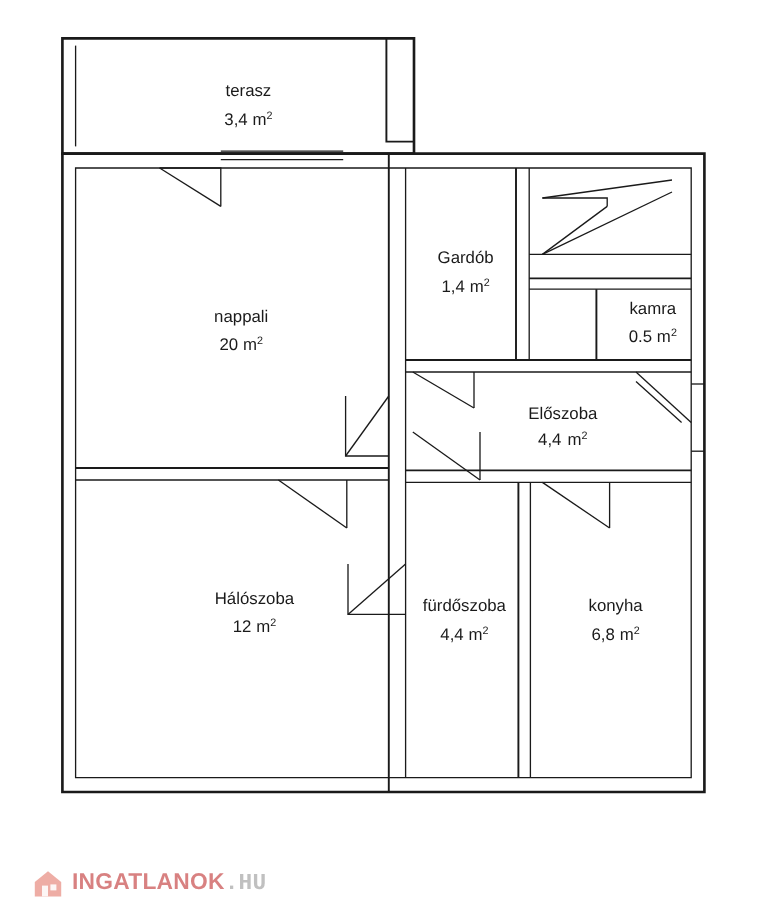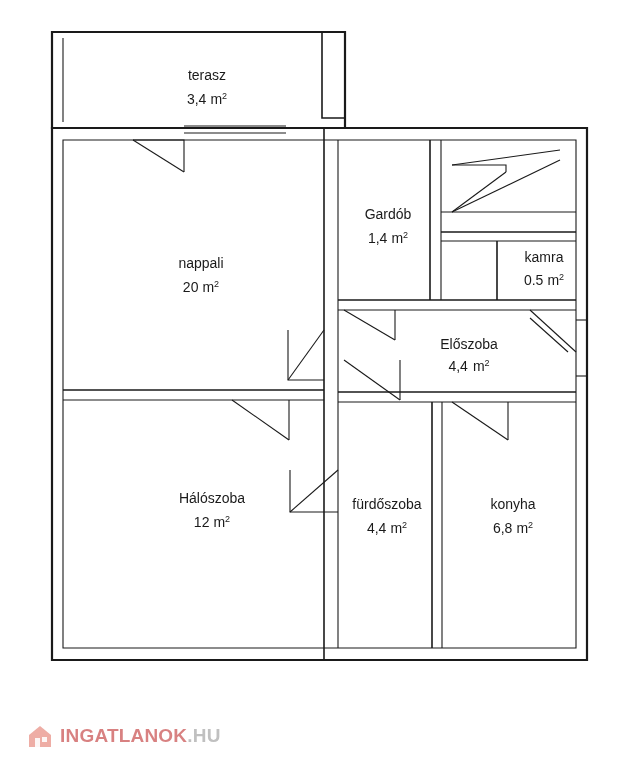--- a/index.html
+++ b/index.html
@@ -73,21 +73,21 @@
     position: relative;
   }
   #watermark .wm-text {
     font-family: "Liberation Sans", sans-serif;
     font-size: 19px;
     font-weight: bold;
     letter-spacing: 0.2px;
     white-space: nowrap;
   }
   .wm-red { color: #b91c1c; }
-  .wm-grey { color: #8d8d8d; }
+  .wm-grey { color: #8d8d8d; font-family: Liberation Mono, monospace; }
 </style>
 </head>
 <body>
 
 <div id="floorplan-wrap">
   <svg id="plan" width="639" height="768" viewBox="0 0 639 768">
 
     <g>
 
       <path class="wall wall-outer" d="M 52,32 L 345,32 L 345,128 L 52,128 Z"></path>

